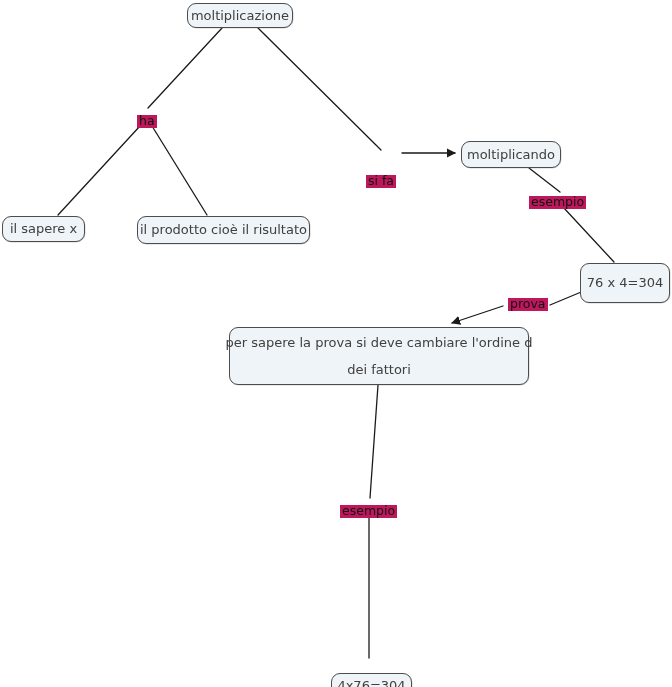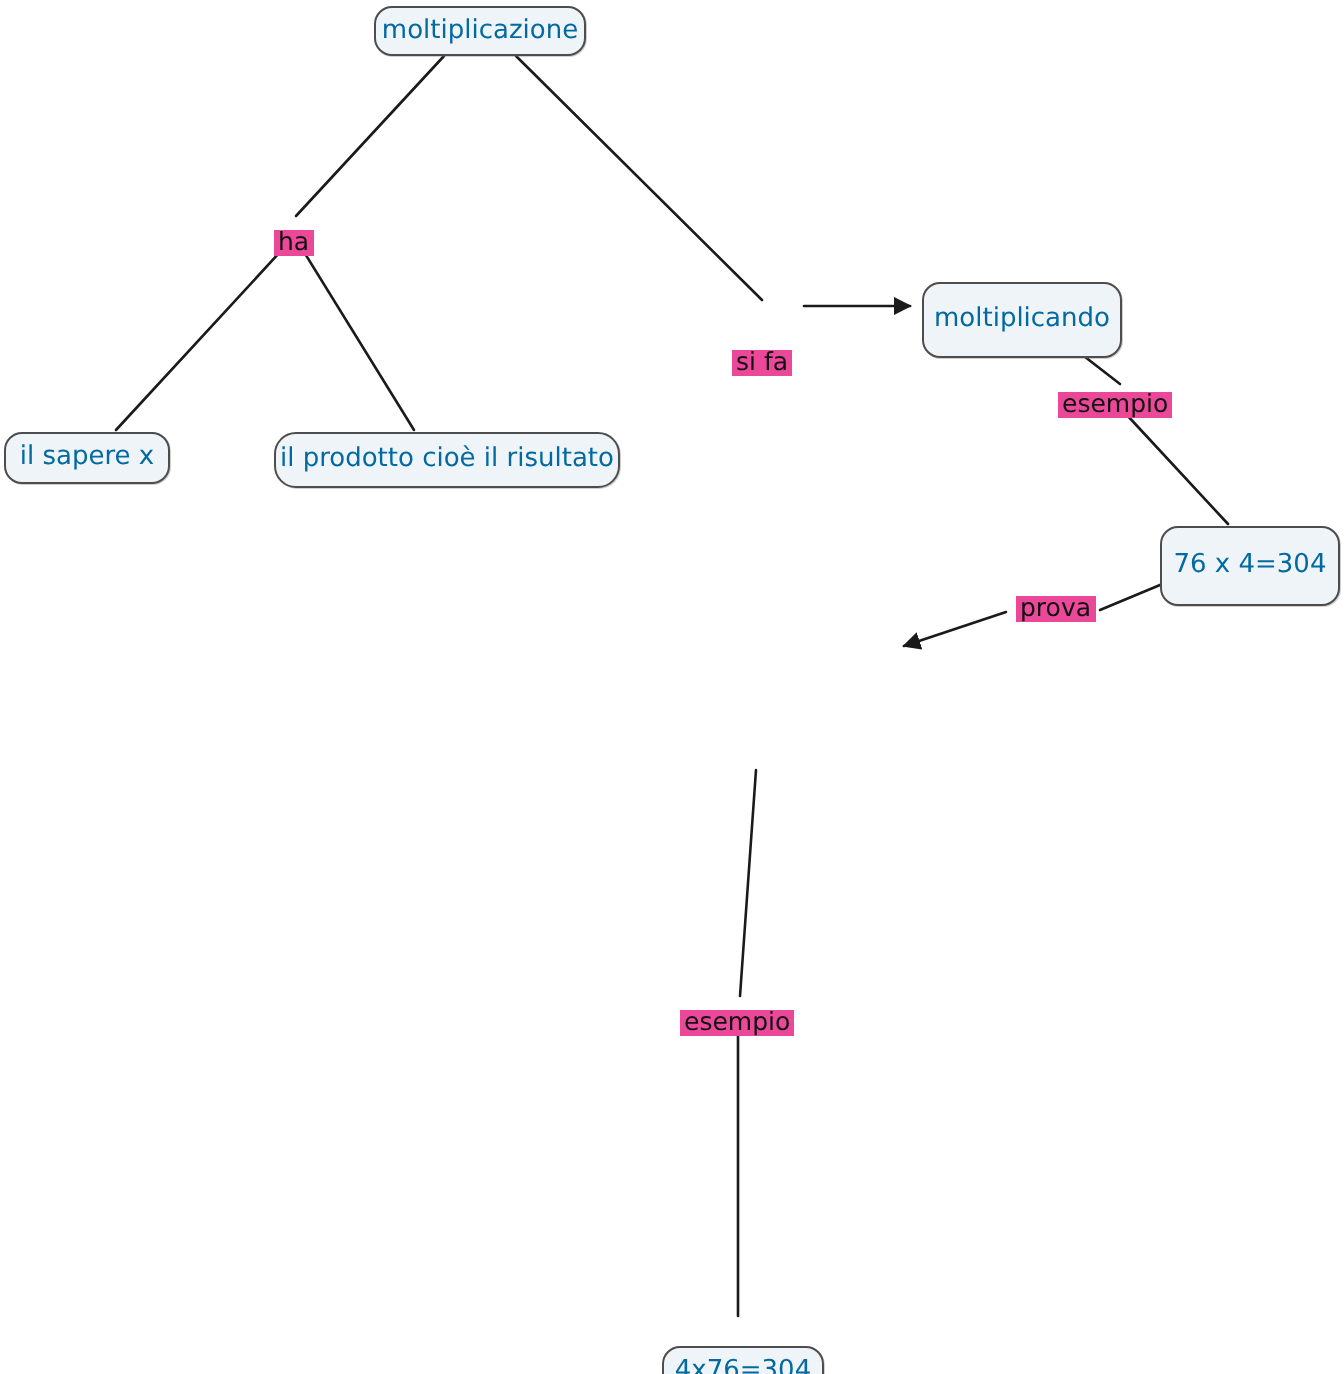--- a/index.html
+++ b/index.html
@@ -21,39 +21,39 @@
     top: 0;
     width: 672px;
     height: 687px;
   }
   .node {
     position: absolute;
     box-sizing: border-box;
     background: #eef4f7;
     border: 1.2px solid #4d4d4d;
     border-radius: 9px;
-    color: #0369a1;
+    color: #404040;
     font-size: 13px;
     line-height: 1.05;
     display: flex;
     flex-direction: column;
     align-items: center;
     justify-content: center;
     text-align: center;
     white-space: nowrap;
     box-shadow: 0.5px 0.5px 0 rgba(120,120,120,0.35);
   }
   .node .line2 {
     margin-top: 13px;
   }
   .edge-label {
     position: absolute;
     font-size: 12.5px;
     color: #111111;
-    background: #ec4899;
+    background: #be185d;
     white-space: nowrap;
     padding: 0 2px;
     line-height: 1;
   }
 </style>
 </head>
 <body>
 
 <div id="canvas">
 
@@ -80,32 +80,36 @@
   </svg>
 
   <div class="node" style="left:187px; top:3px; width:106px; height:25px;">
     <span>moltiplicazione</span>
   </div>
 
   <div class="node" style="left:2px; top:216px; width:83px; height:26px;">
     <span>il sapere x</span>
   </div>
 
-  <div class="node" style="left:137px; top:216px; width:173px; height:28px;border-radius:11px;">
+  <div class="node" style="left:137px; top:216px; width:173px; height:28px;">
     <span>il prodotto cioè il risultato</span>
   </div>
 
-  <div class="node" style="left:461px; top:141px; width:100px; height:38px;">
+  <div class="node" style="left:461px; top:141px; width:100px; height:27px;">
     <span>moltiplicando</span>
   </div>
 
   <div class="node" style="left:580px; top:263px; width:90px; height:40px;">
     <span>76 x 4=304</span>
   </div>
 
+  <div class="node" style="left:229px; top:327px; width:300px; height:58px;">
+    <span>per sapere la prova si deve cambiare l'ordine d</span>
+    <span class="line2">dei fattori</span>
+  </div>
 
   <div class="node" style="left:331px; top:659px; width:81px; height:26px;margin-top:14px;">
     <span>4x76=304</span>
   </div>
 
   <div class="edge-label" style="left:137px; top:115px;">ha</div>
 
   <div class="edge-label" style="left:366px; top:139px;margin-top:36px;">si fa</div>
 
   <div class="edge-label" style="left:529px; top:196px;">esempio</div>

